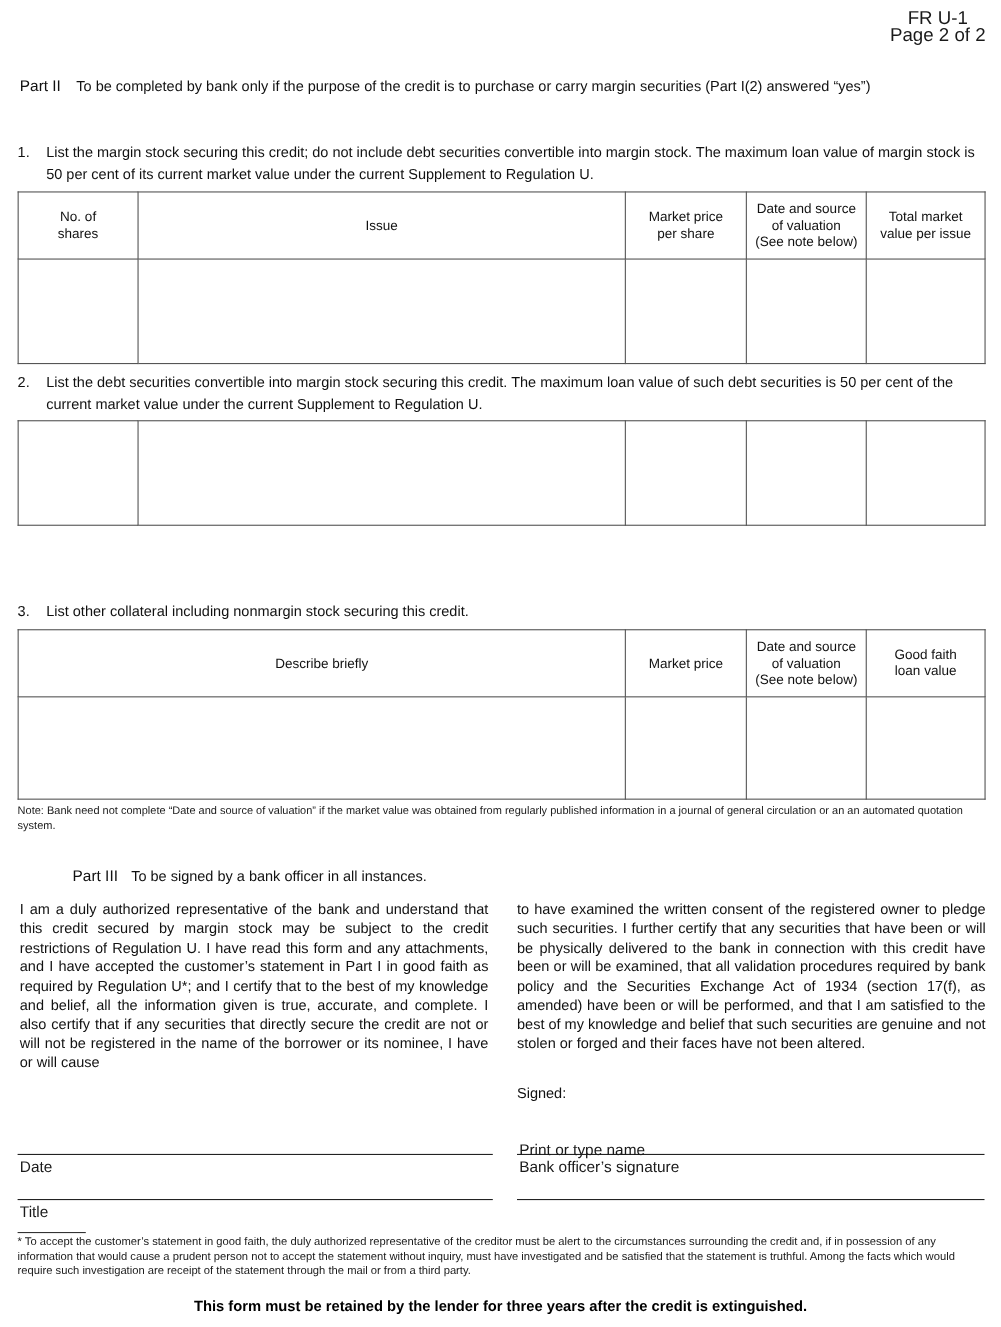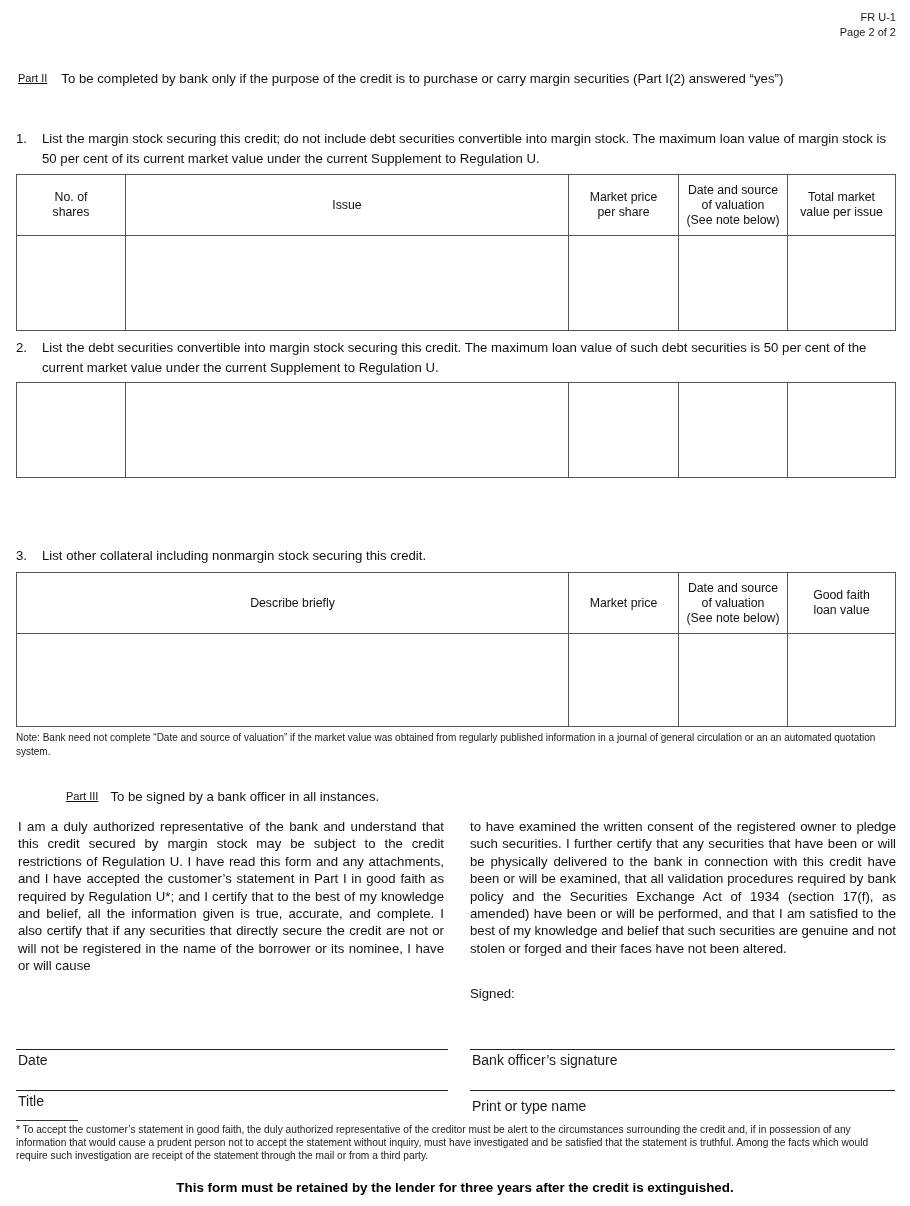--- a/index.html
+++ b/index.html
@@ -21,42 +21,41 @@
     height: 1206px;
     box-sizing: border-box;
     padding: 0;
   }
 
   
   .doc-header {
     position: absolute;
     top: 10px;
     right: 14px;
-    text-align: right;
-    font-size: 11px;
+    text-align: center;
+    font-size: 17px;
     line-height: 14.5px;
     color: #1a1a1a;
   }
 
   
   .part-block {
     position: absolute;
     left: 18px;
     right: 14px;
   }
   .part-head {
     display: flex;
     align-items: flex-start;
   }
   .part-label {
-    font-size: 11px;
+    font-size: 14px;
     line-height: 21px;
     white-space: nowrap;
     flex: 0 0 auto;
-    text-decoration: underline;
   }
   .part-text {
     font-size: 13.2px;
     line-height: 21px;
     margin-left: 12px;
     flex: 1 1 auto;
     text-align: left;
   }
   .part-text.pt2 { margin-left: 14px; }
 
@@ -309,20 +308,20 @@
   <div class="sigline" style="left:16px; top:1049px; width:432px;"></div>
   <div class="siglabel" style="left:18px; top:1054px;">Date</div>
 
   <div class="sigline" style="left:470px; top:1049px; width:425px;"></div>
   <div class="siglabel" style="left:472px; top:1054px;">Bank officer’s signature</div>
 
   <div class="sigline" style="left:16px; top:1090px; width:432px;"></div>
   <div class="siglabel" style="left:18px; top:1095px;">Title</div>
 
   <div class="sigline" style="left:470px; top:1090px; width:425px;"></div>
-  <div class="siglabel" style="left:472px; top:1100px;">Print or type name</div>
+  <div class="siglabel" style="left:472px; top:1039px;">Print or type name</div>
 
   <div class="footrule"></div>
   <div class="footnote">* To accept the customer’s statement in good faith, the duly authorized representative of the creditor must be alert to the circumstances surrounding the credit and, if in possession of any information that would cause a prudent person not to accept the statement without inquiry, must have investigated and be satisfied that the statement is truthful. Among the facts which would require such investigation are receipt of the statement through the mail or from a third party.</div>
 
   <div class="retain">This form must be retained by the lender for three years after the credit is extinguished.</div>
 
 </div>
 
 </body></html>

